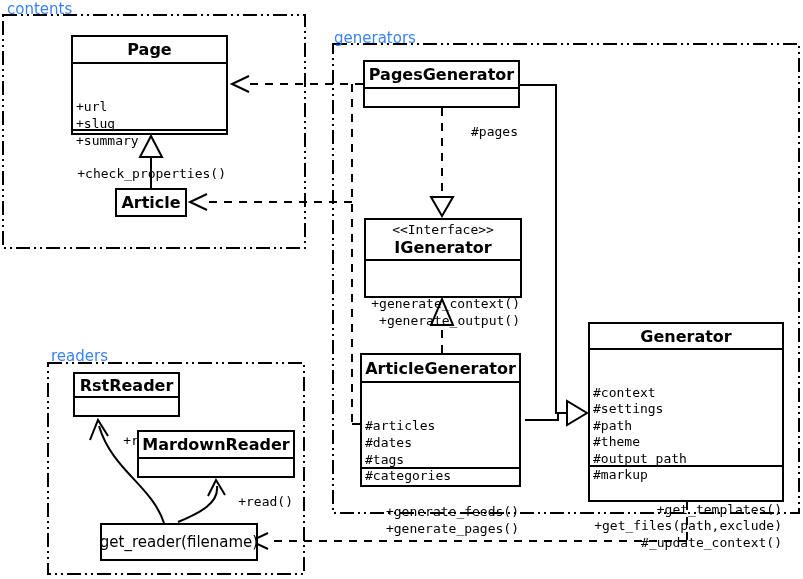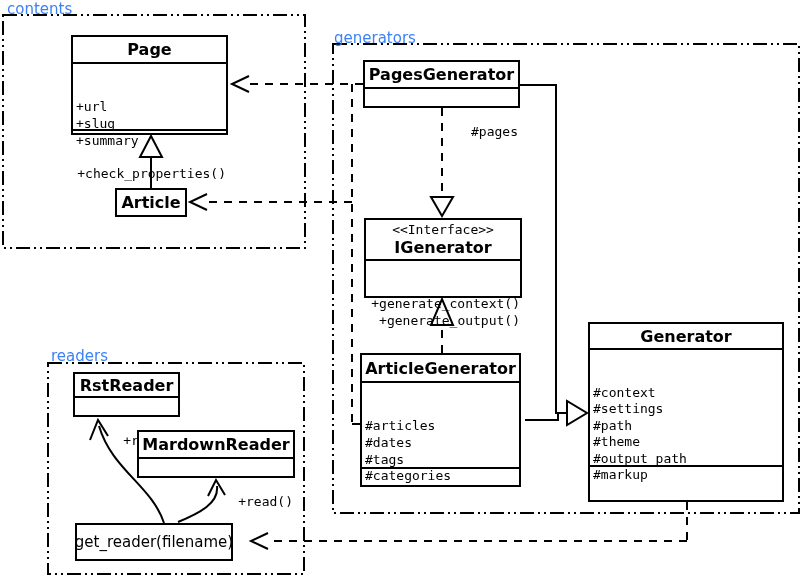--- a/index.html
+++ b/index.html
@@ -190,43 +190,52 @@
   </div>
 
   <div class="cls" style="left:360px;top:353px;width:161px;height:134px">
     <div class="title" style="height:28px">ArticleGenerator</div>
     <div class="comp" style="height:70px">
       <div class="row">#articles</div>
       <div class="row">#dates</div>
       <div class="row">#tags</div>
       <div class="row">#categories</div>
     </div>
+    <div class="comp last">
+      <div class="row">+generate_feeds()</div>
+      <div class="row">+generate_pages()</div>
+    </div>
   </div>
 
   <div class="cls" style="left:588px;top:322px;width:196px;height:180px">
     <div class="title" style="height:26px">Generator</div>
     <div class="comp" style="height:101px">
       <div class="row" style="line-height:16.4px">#context</div>
       <div class="row" style="line-height:16.4px">#settings</div>
       <div class="row" style="line-height:16.4px">#path</div>
       <div class="row" style="line-height:16.4px">#theme</div>
       <div class="row" style="line-height:16.4px">#output_path</div>
       <div class="row" style="line-height:16.4px">#markup</div>
     </div>
+    <div class="comp last">
+      <div class="row" style="line-height:16.4px">+get_templates()</div>
+      <div class="row" style="line-height:16.4px">+get_files(path,exclude)</div>
+      <div class="row" style="line-height:16.4px">#_update_context()</div>
+    </div>
   </div>
 
   <div class="cls" style="left:73px;top:372px;width:107px;height:45px">
     <div class="title" style="height:24px">RstReader</div>
     <div class="comp last">
       <div class="row">+read()</div>
     </div>
   </div>
 
   <div class="cls" style="left:137px;top:430px;width:158px;height:48px">
     <div class="title" style="height:27px">MardownReader</div>
     <div class="comp last">
       <div class="row">+read()</div>
     </div>
   </div>
 
-  <div class="plainbox" style="left:75px;top:523px;width:158px;height:38px">get_reader(filename)</div>
+  <div class="plainbox" style="left:100px;top:523px;width:158px;height:38px">get_reader(filename)</div>
 
 </div>
 
 </body></html>

